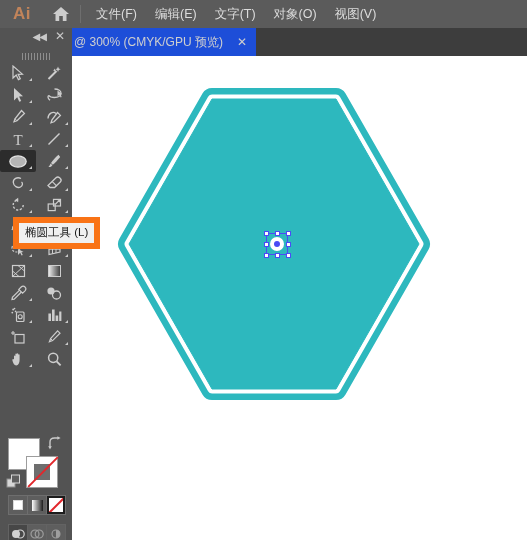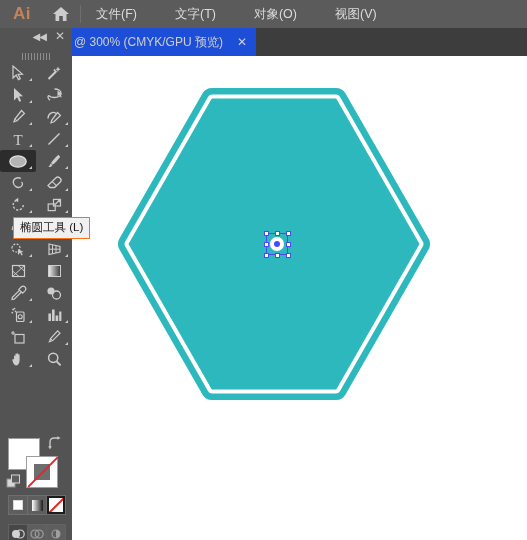--- a/index.html
+++ b/index.html
@@ -16,21 +16,21 @@
     position:absolute;left:0;top:0;width:527px;height:28px;
     background:#5b5b5b;display:flex;align-items:center;
   }
   .ai-logo{
     width:44px;height:28px;display:flex;align-items:center;justify-content:center;
     color:#c2845a;font-size:17px;font-weight:bold;letter-spacing:.5px;
   }
   .home-btn{width:34px;height:28px;display:flex;align-items:center;justify-content:center;}
   .home-btn svg{display:block;}
   .mb-sep{width:1px;height:18px;background:#6e6e6e;margin:0 6px 0 2px;}
-  .menus{display:flex;align-items:flex-start;height:28px;gap:20px;}
+  .menus{display:flex;align-items:flex-start;height:28px;}
   .menu-item{
     color:#dcdcdc;font-size:12.5px;padding:0 9px;height:28px;
     display:flex;align-items:center;white-space:nowrap;
   }
 
   
   .tabbar{
     position:absolute;left:0;top:28px;width:527px;height:28px;
     background:#3d3d3d;
   }
@@ -107,21 +107,21 @@
   .tcell.sel{background:#2c2c2c;border-radius:2px;}
   .tcell svg{display:block;}
   .tcell .corner{
     position:absolute;right:4px;bottom:3px;width:0;height:0;
     border-left:3px solid transparent;border-bottom:3px solid #c9c9c9;
   }
 
   
   .tooltip{
     position:absolute;left:13px;top:189px;
-    background:#f0f0f0;border:1px solid #f97316;
+    background:#f0f0f0;border:6px solid #f97316;
     color:#1a1a1a;font-size:11.5px;padding:2px 6px 3px 6px;white-space:nowrap;
     z-index:40;
   }
 
   
   .colorzone{position:absolute;left:0;top:406px;width:72px;height:134px;}
   .fill-sw{
     position:absolute;left:8px;top:4px;width:32px;height:32px;
     background:#ffffff;border:1px solid #9d9d9d;box-sizing:border-box;
   }
@@ -173,20 +173,21 @@
   <div class="menubar">
     <div class="ai-logo">Ai</div>
     <div class="home-btn">
       <svg width="18" height="16" viewBox="0 0 18 16">
         <path d="M9 1 L17 8 L14.5 8 L14.5 15 L10.8 15 L10.8 10 L7.2 10 L7.2 15 L3.5 15 L3.5 8 L1 8 Z" fill="#cdcdcd"></path>
       </svg>
     </div>
     <div class="mb-sep"></div>
     <div class="menus">
       <div class="menu-item">文件(F)</div>
+      <div class="menu-item">编辑(E)</div>
       <div class="menu-item">文字(T)</div>
       <div class="menu-item">对象(O)</div>
       <div class="menu-item">视图(V)</div>
     </div>
   </div>
 
   <div class="tabbar">
     <div class="doc-tab">
       <span class="tab-title">@ 300% (CMYK/GPU 预览)</span>
       <span class="tab-close">✕</span>

